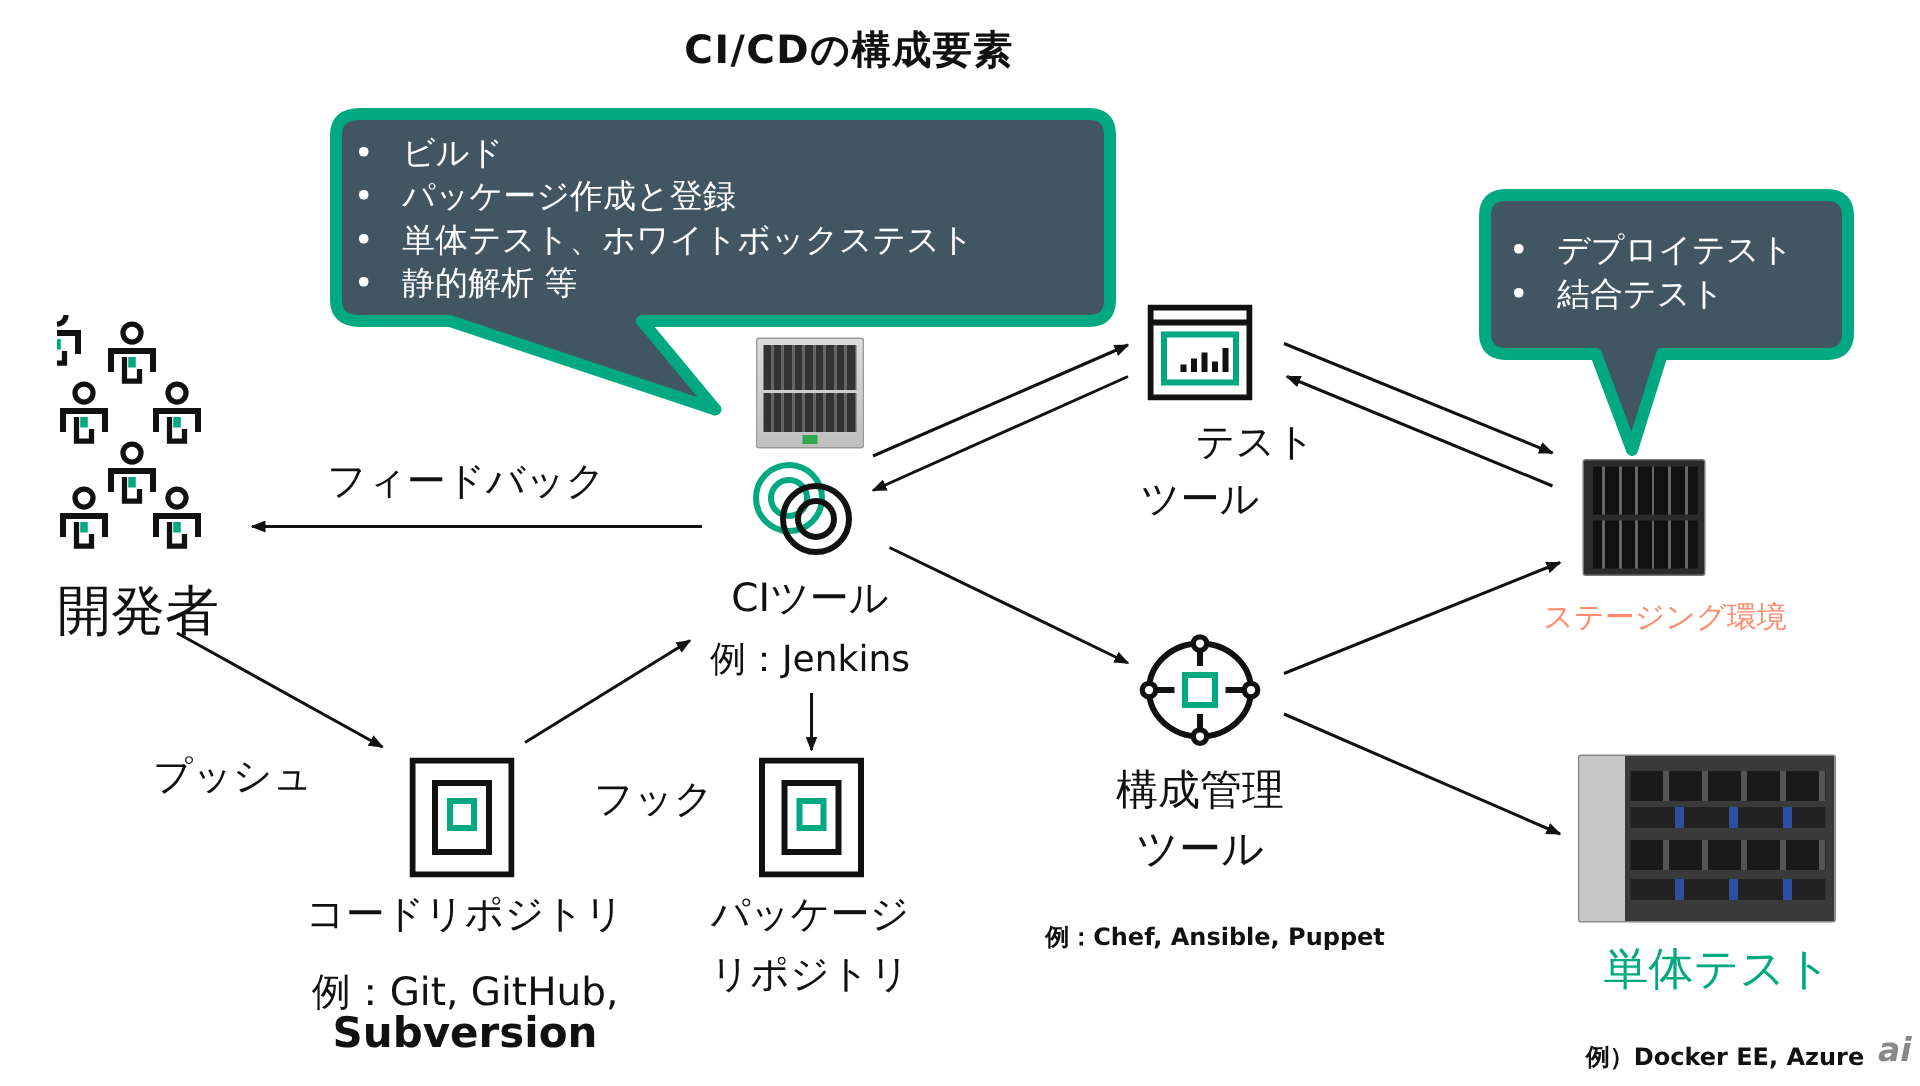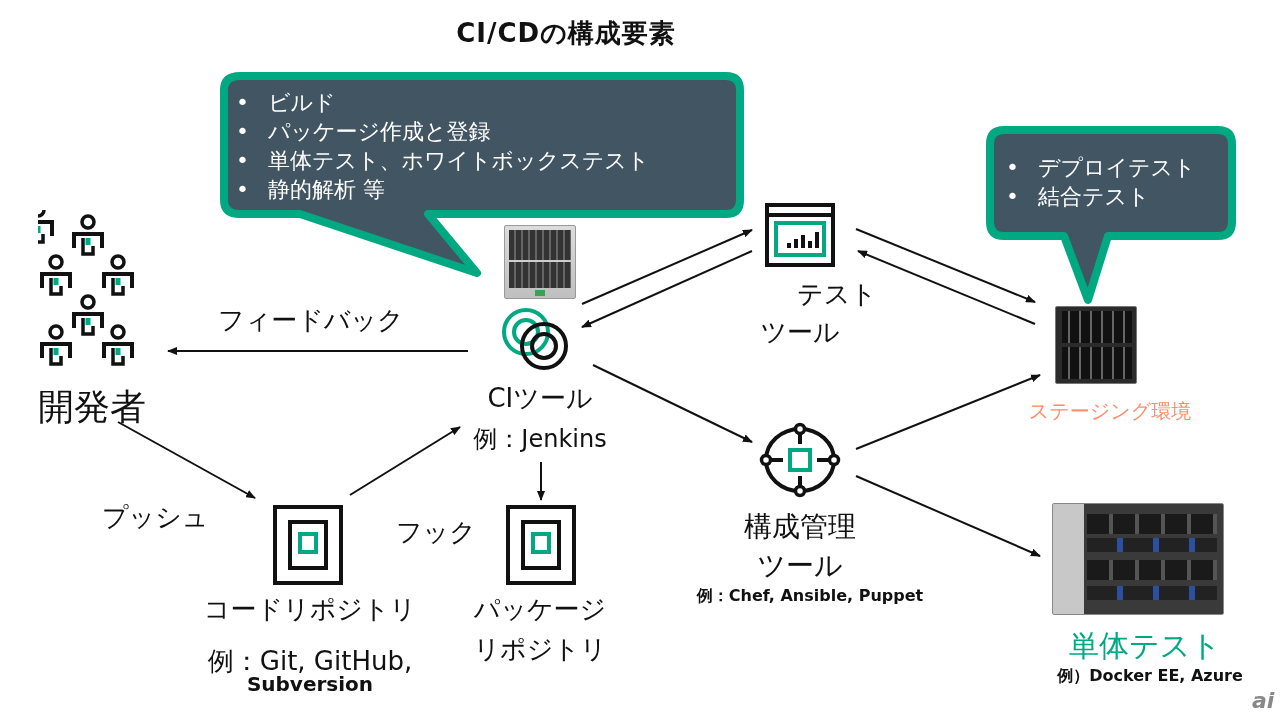--- a/index.html
+++ b/index.html
@@ -1,21 +1,21 @@
 <!DOCTYPE html>
 <html><head>
   <meta charset="utf-8">
   <style>
     html, body { margin:0; padding:0; background:#ffffff; }
     body { width:1280px; height:724px; position:relative; overflow:hidden;
       font-family:"DejaVu Sans","Liberation Sans",sans-serif; color:#111; }
     .abs { position:absolute; }
     .title { left:0; width:1132px; top:16px; text-align:center; font-size:26px; font-weight:bold; color:#111; letter-spacing:1px; }
     .label { font-size:26px; color:#111; text-align:center; white-space:nowrap; }
-    .small { font-size:16px; color:#111; text-align:center; white-space:nowrap; font-weight:bold; }
+    .small { font-size:16px; color:#111; text-align:center; white-space:nowrap; font-weight:bold;margin-top:29px; }
     .bubble-text { color:#ffffff; font-size:22px; line-height:29px; }
     .bubble-text div::before { content:"•"; display:inline-block; width:32px; }
     svg.overlay { position:absolute; left:0; top:0; }
     .server { position:absolute; border-radius:2px; }
   </style>
 </head>
 <body>
 
 <div class="abs title">CI/CDの構成要素</div>
 
@@ -130,21 +130,21 @@
 <div class="abs label" style="left:720px; top:547px; width:160px; font-size:28px;">ツール</div>
 <div class="abs small" style="left:680px; top:586px; width:260px;">例：Chef, Ansible, Puppet</div>
 
 <svg class="abs" style="left:273px; top:505px;" width="70" height="80" viewBox="0 0 70 80">
   <rect x="2" y="2" width="66" height="76" fill="none" stroke="#111" stroke-width="4"></rect>
   <rect x="17" y="17" width="36" height="46" fill="none" stroke="#111" stroke-width="4"></rect>
   <rect x="27" y="29" width="16" height="18" fill="none" stroke="#01a982" stroke-width="4"></rect>
 </svg>
 <div class="abs label" style="left:190px; top:592px; width:240px;">コードリポジトリ</div>
 <div class="abs label" style="left:180px; top:632px; width:260px;margin-top:12px;">例：Git, GitHub,</div>
-<div class="abs label" style="left:180px; top:672px; width:260px; font-weight:bold; font-size:20px;">Subversion</div>
+<div class="abs label" style="left:180px; top:672px; width:260px; font-weight:bold; font-size:28px;">Subversion</div>
 
 <svg class="abs" style="left:506px; top:505px;" width="70" height="80" viewBox="0 0 70 80">
   <rect x="2" y="2" width="66" height="76" fill="none" stroke="#111" stroke-width="4"></rect>
   <rect x="17" y="17" width="36" height="46" fill="none" stroke="#111" stroke-width="4"></rect>
   <rect x="27" y="29" width="16" height="18" fill="none" stroke="#01a982" stroke-width="4"></rect>
 </svg>
 <div class="abs label" style="left:460px; top:592px; width:160px;">パッケージ</div>
 <div class="abs label" style="left:460px; top:632px; width:160px;">リポジトリ</div>
 
 <div class="server" style="left:1055px; top:306px; width:80px; height:76px; background:#2b2b2b; border:1px solid #777;">

